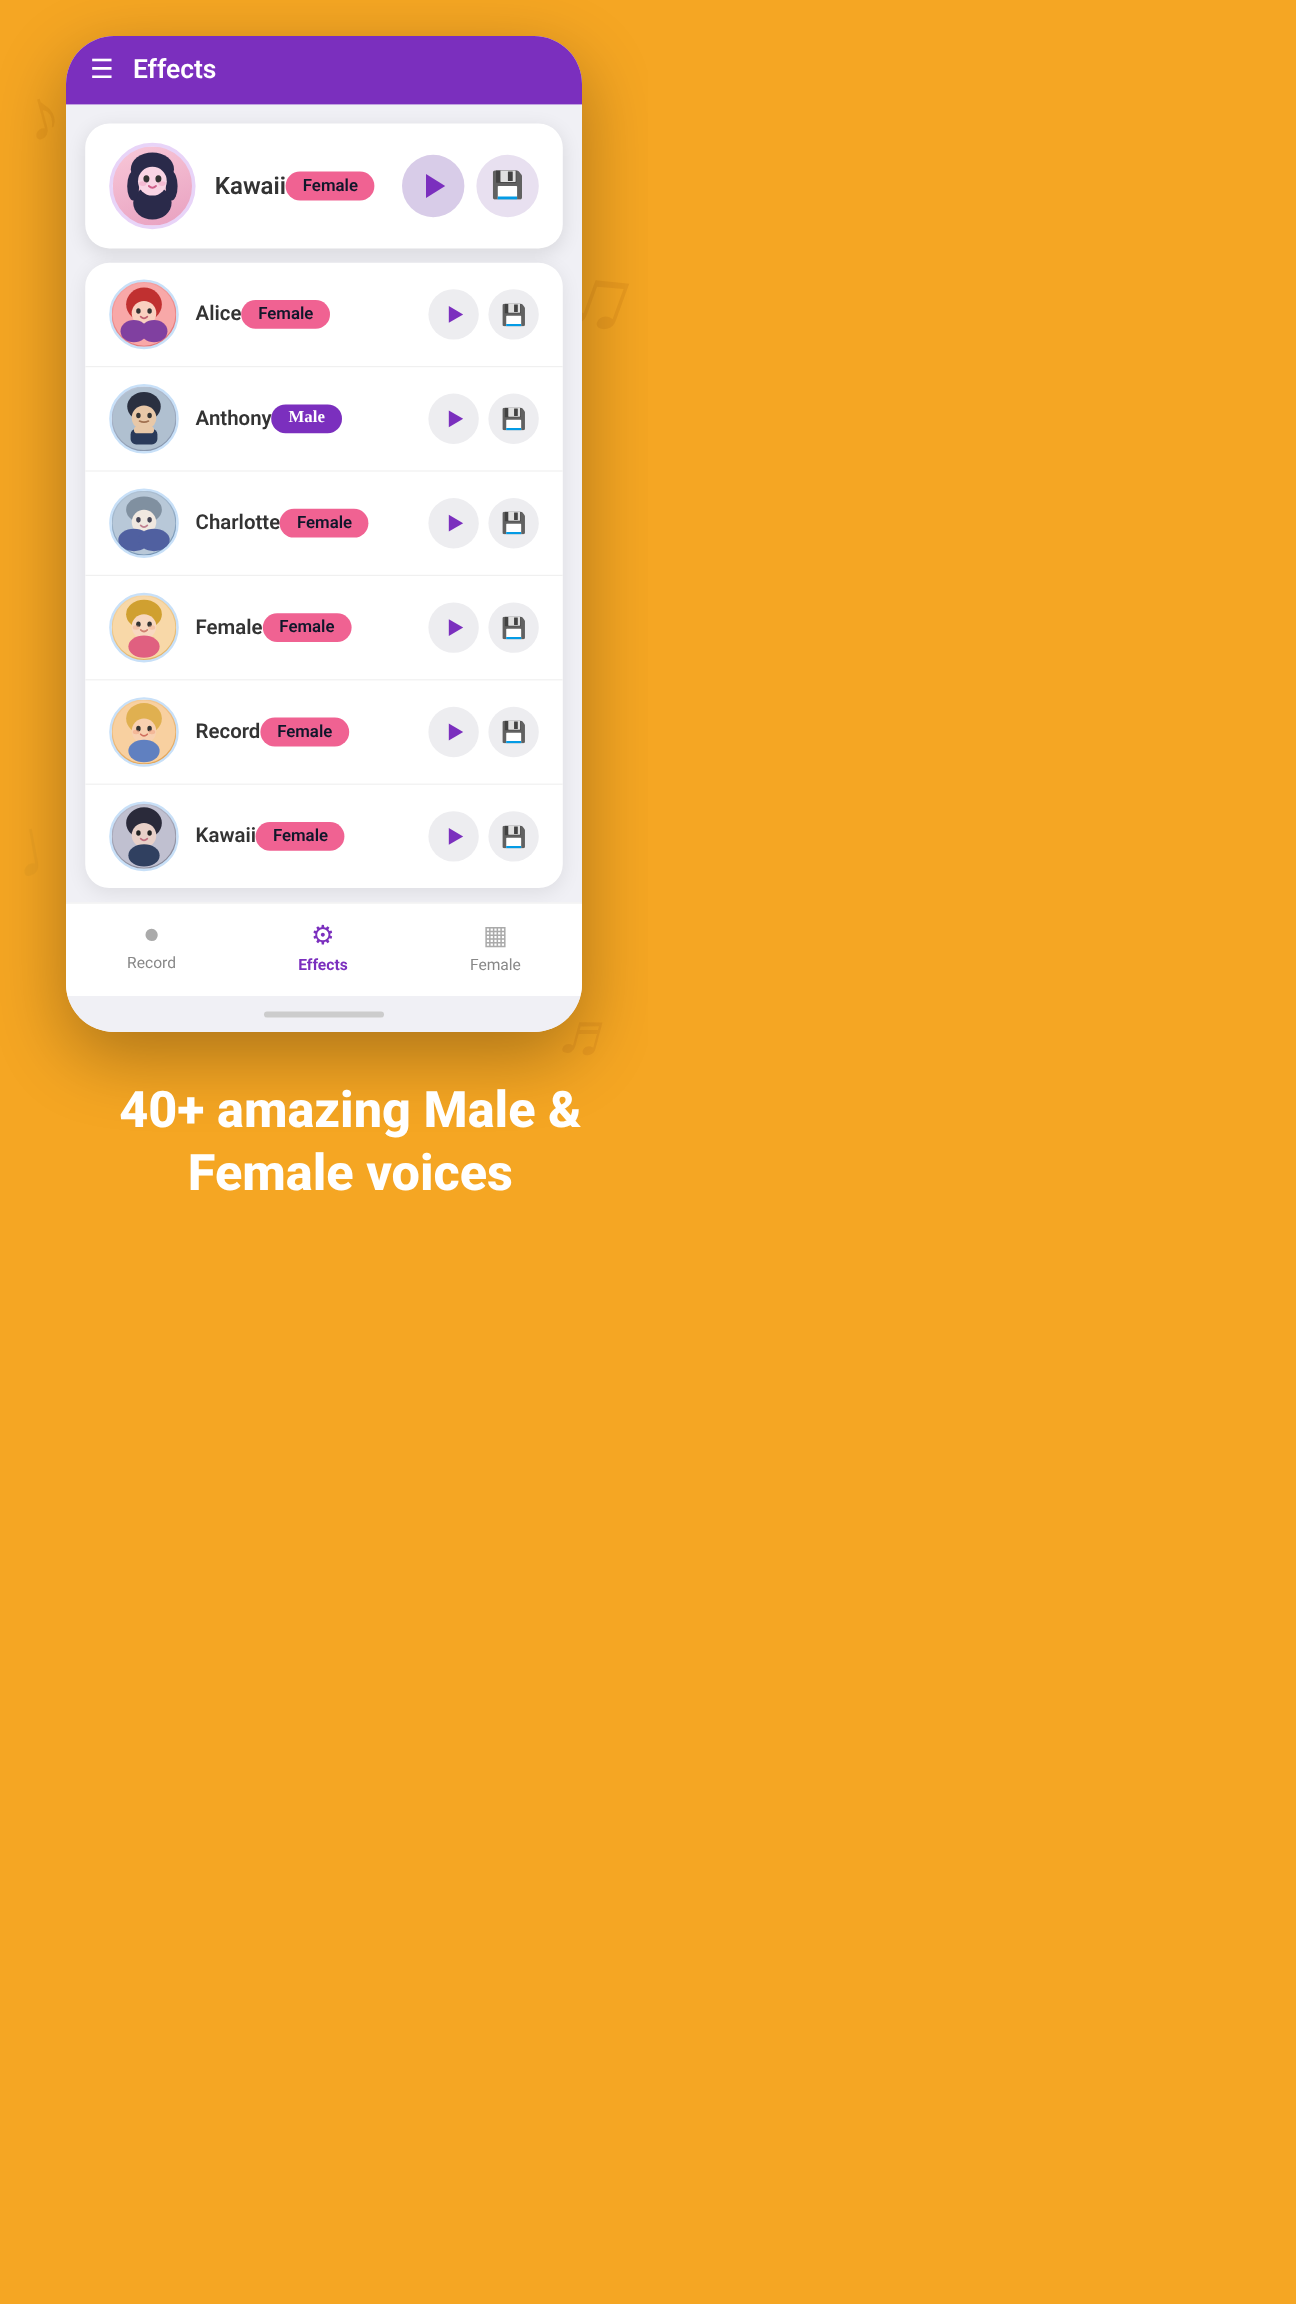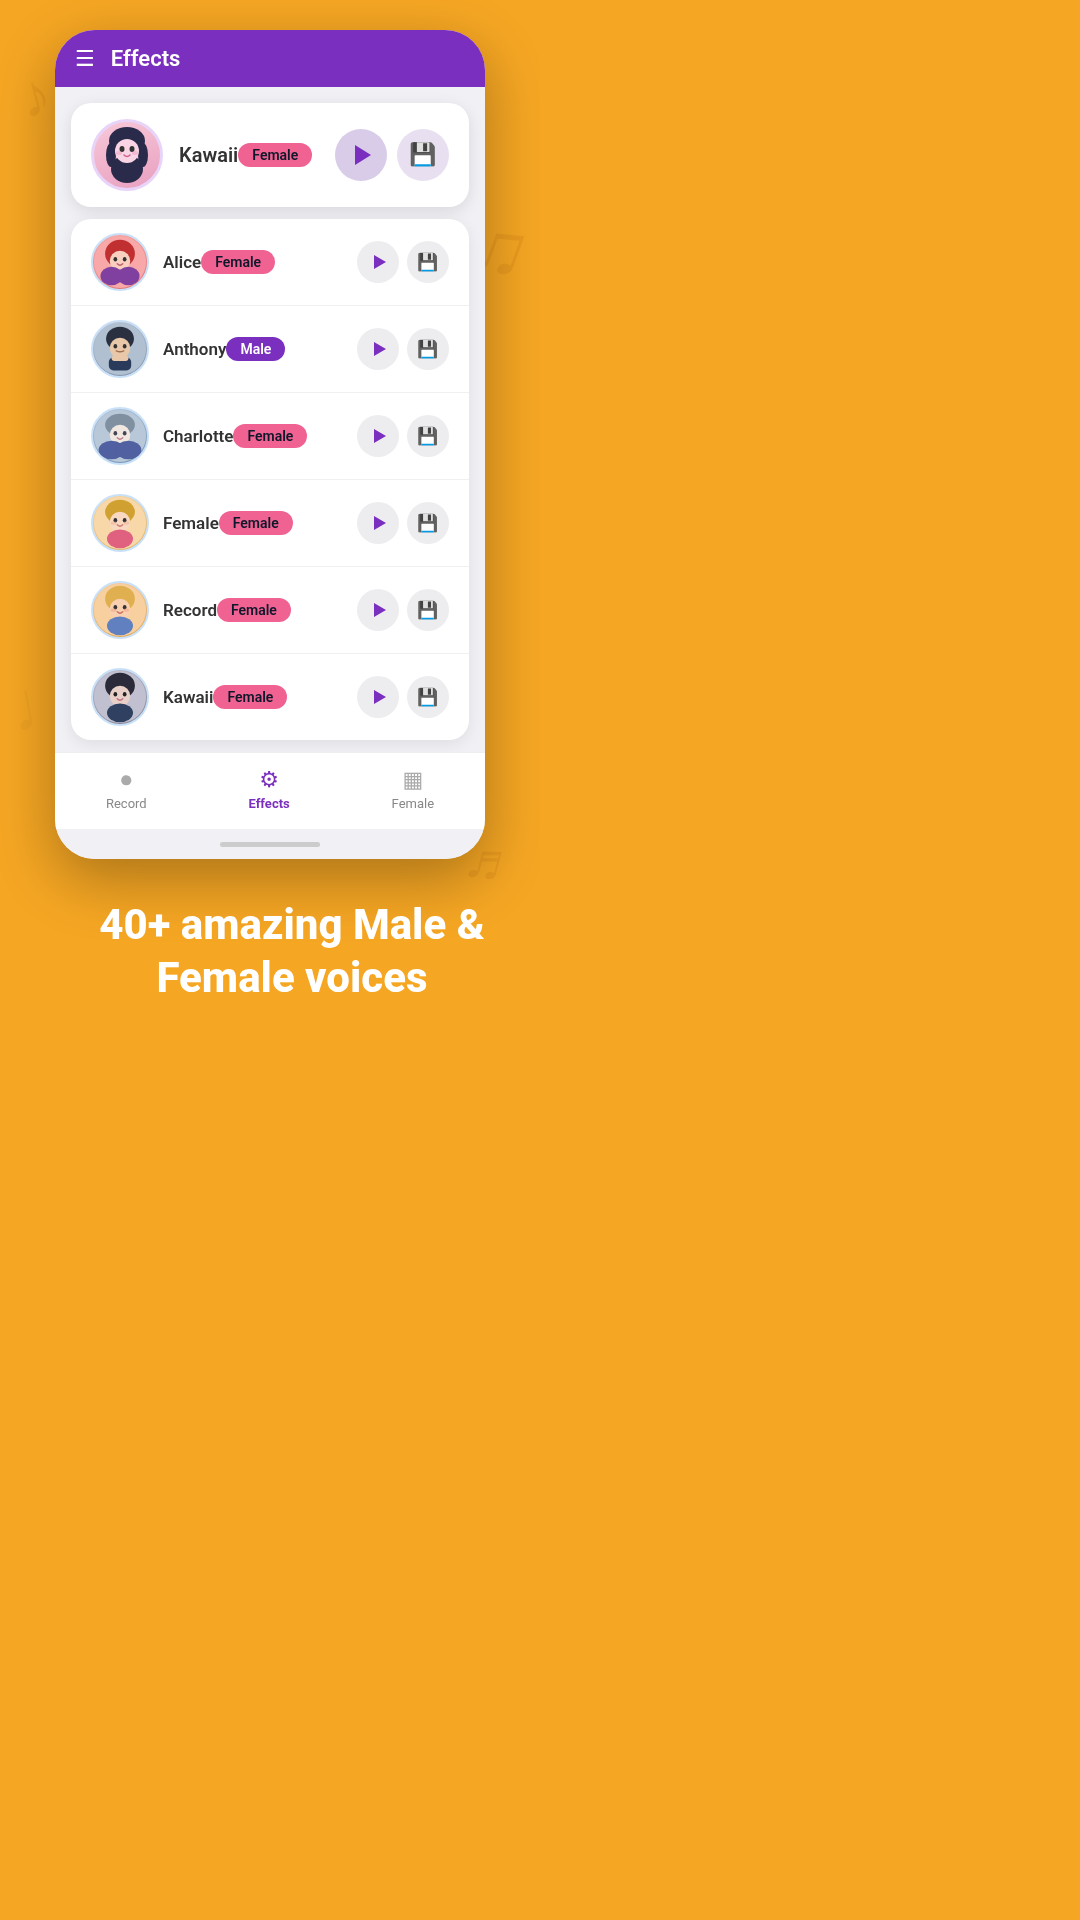--- a/index.html
+++ b/index.html
@@ -103,20 +103,21 @@
       font-size: 14px;
       font-weight: 600;
     }
     .tag-male {
       background: #7B2FBE;
       color: white;
       padding: 4px 14px;
       border-radius: 20px;
       font-size: 14px;
       font-weight: 600;
+      font-family: Liberation Serif, serif;
     }
     .selected-actions {
       display: flex;
       gap: 10px;
     }
     .btn-circle-large {
       width: 52px;
       height: 52px;
       border-radius: 50%;
       background: #e8e0f0;

